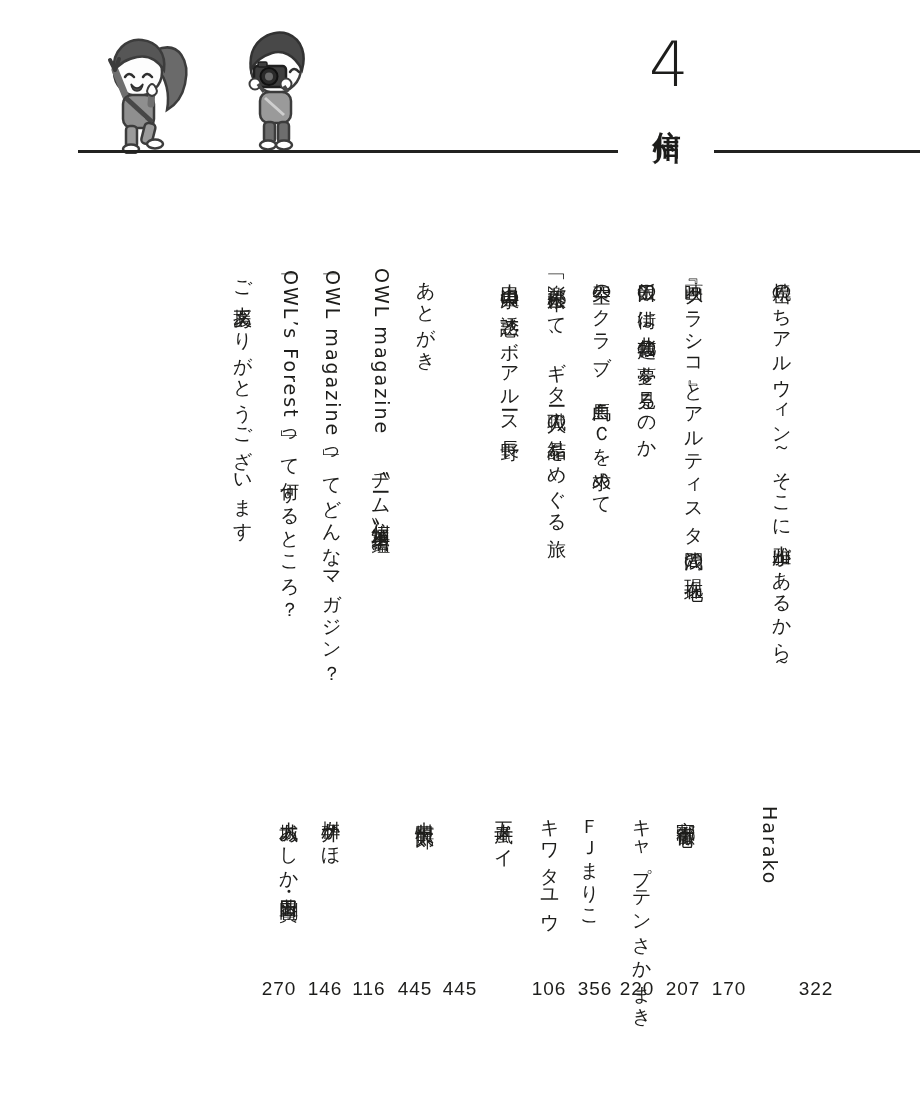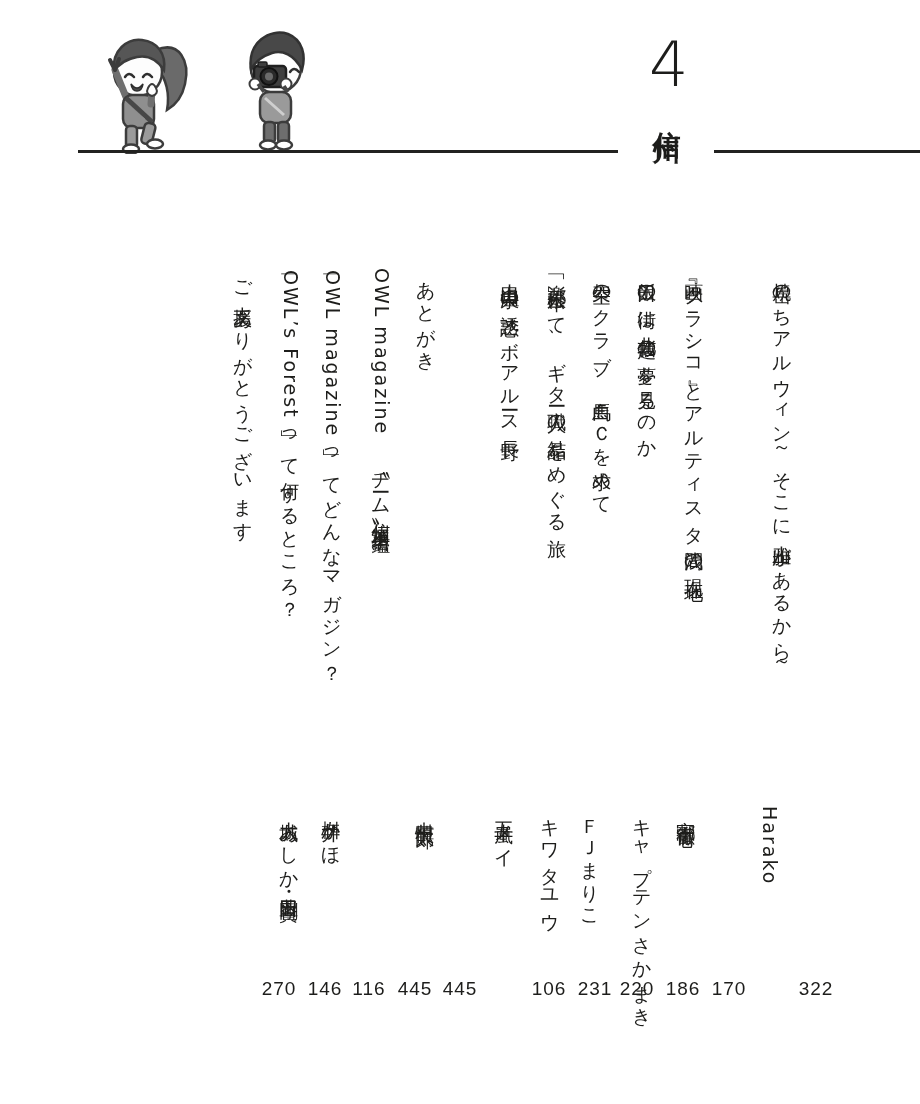--- a/index.html
+++ b/index.html
@@ -136,23 +136,23 @@
   <div class="vauthor a3">キャプテンさかまき</div>
   <div class="vauthor a4">ＦＪまりこ</div>
   <div class="vauthor a5">キワタユウ</div>
   <div class="vauthor a6">五十嵐メイ</div>
   <div class="vauthor a7">中村慎太郎</div>
   <div class="vauthor a9">桝井かほ</div>
   <div class="vauthor a10">大城あしか・豊田剛資</div>
 
   <div class="pnum p1">322</div>
   <div class="pnum p2">170</div>
-  <div class="pnum p3">186</div>
+  <div class="pnum p3">207</div>
   <div class="pnum p4">220</div>
-  <div class="pnum p5">231</div>
+  <div class="pnum p5">356</div>
   <div class="pnum p6">106</div>
   <div class="pnum p7">445</div>
   <div class="pnum p8">445</div>
   <div class="pnum p9">116</div>
   <div class="pnum p10">146</div>
   <div class="pnum p11">270</div>
 
 </div>
 
 </body></html>

